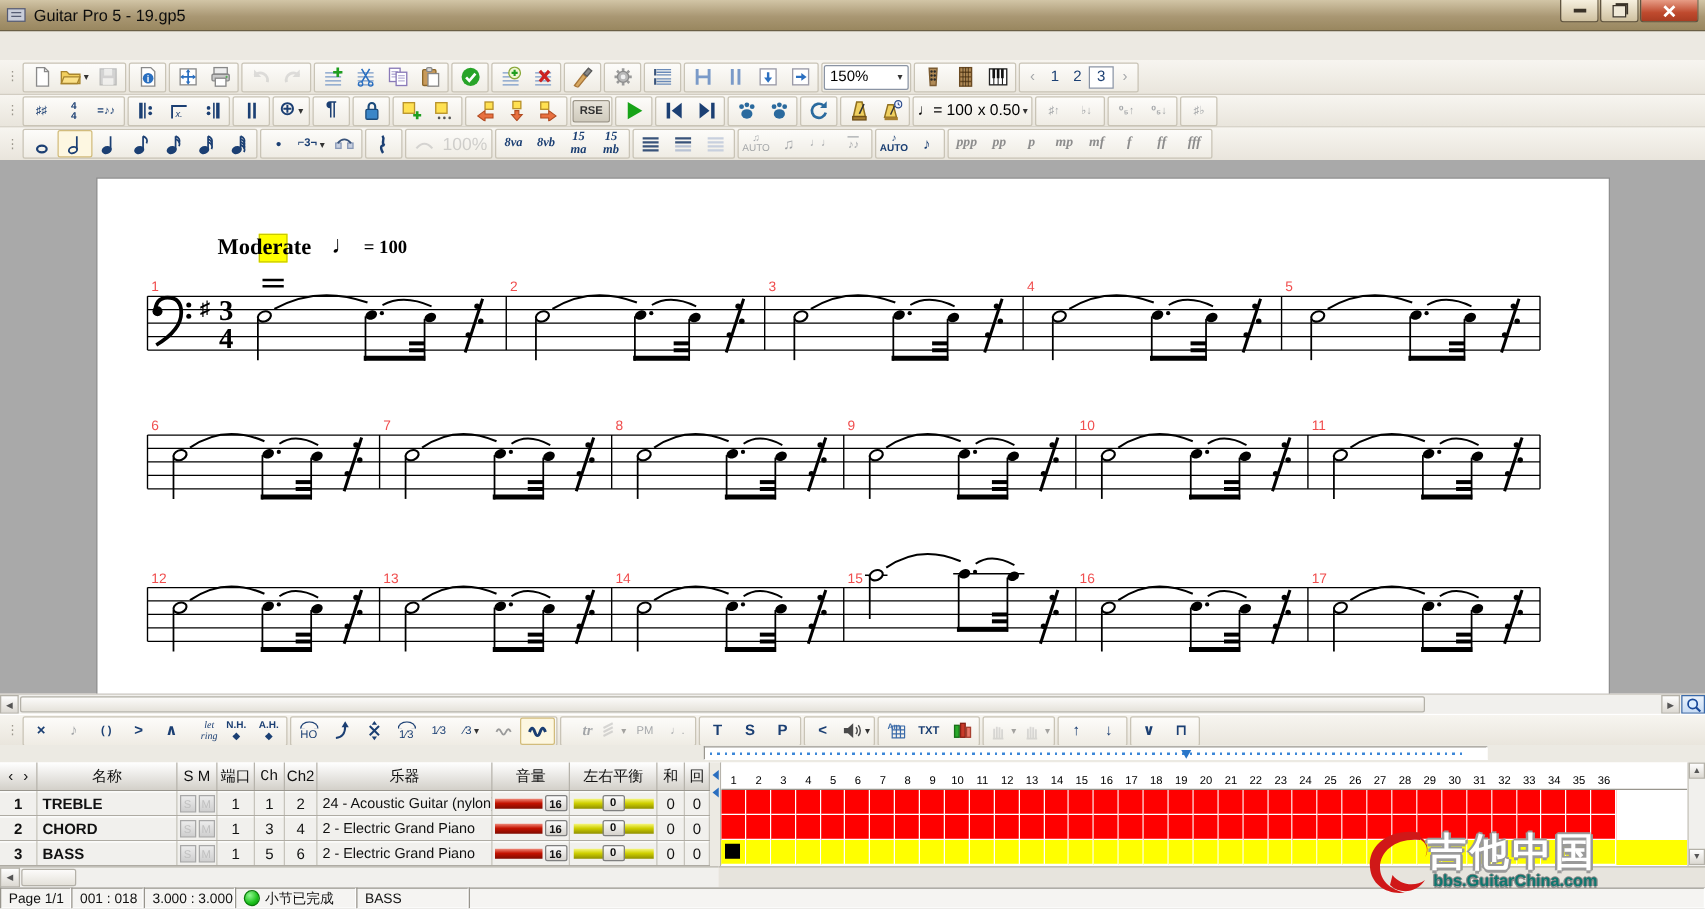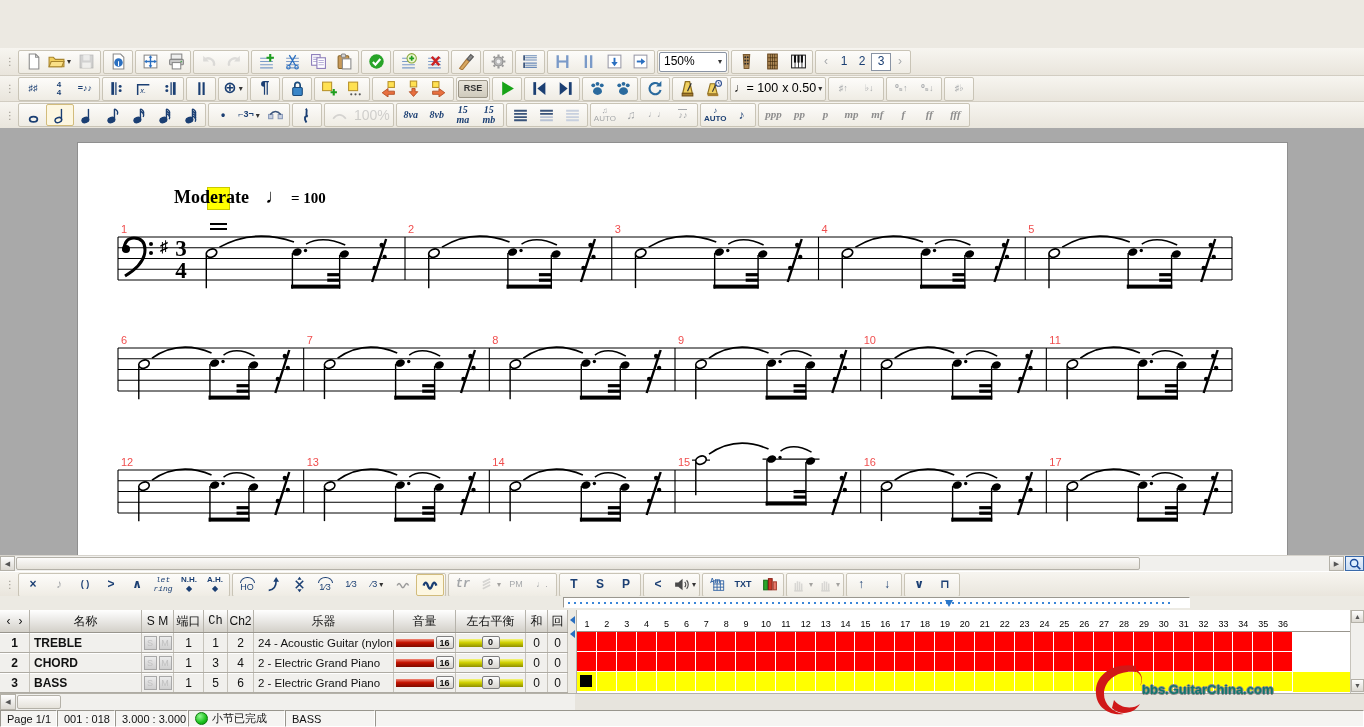--- a/index.html
+++ b/index.html
@@ -31,21 +31,21 @@
     background:linear-gradient(#fdfcfa,#efece4);margin:0 1px;padding:0 1px;}
   .tbtn{min-width:22px;height:20px;display:flex;align-items:center;justify-content:center;
     padding:0 2px;color:#1b3f73;position:relative;}
   .tbtn .ic{display:inline-flex;}
   .lb{white-space:pre-line;text-align:center;line-height:1.05;}
   .dd{font-size:8px;color:#333;margin-left:2px;}
   .dis{opacity:.42;filter:grayscale(75%);}
   .sel{background:#fdf7e1;border:1px solid #d2bc7c;border-radius:2px;}
   .navy{color:#1b3f73;font-weight:bold;}
   .big{font-size:16px;} .small{font-size:9px;} .bold{font-weight:bold;}
-  .two{font-size:8px;} .ital{font-family:Liberation Mono, monospace;font-style:italic;}
+  .two{font-size:8px;} .ital{font-family:Liberation Serif, serif;font-style:italic;justify-content:flex-end;}
   .dyn .lb{font-family:"Liberation Serif",serif;font-style:italic;font-weight:bold;color:#8d8d8d;font-size:11px;}
   .ott .lb{font-family:"Liberation Serif",serif;font-style:italic;font-weight:bold;color:#1b3f73;font-size:10px;}
   .pct{color:#9a9a9a;font-size:14px;justify-content:flex-end;}
   .frac .lb{font-size:8px;font-weight:bold;line-height:.95;}
   .zoomsel{width:58px;height:18px;background:#fff;border:1px solid #8a94a4;border-radius:2px;
     justify-content:space-between;padding:0 4px;color:#000;}
   .rse{border:1px solid #9a9486;background:linear-gradient(#e8e4da,#cfcabc);border-radius:2px;
     font-size:9px;font-weight:bold;color:#333;height:16px;padding:0 3px;}
   .tempoval{color:#000;font-size:12.5px;}
   .pager .tbtn{min-width:14px;}
@@ -128,20 +128,42 @@
   .wm-title{font-size:31px;font-weight:bold;color:#fff;letter-spacing:3px;line-height:1;
     text-shadow:-2px 0 0 #9a9a9a,2px 0 0 #9a9a9a,0 -2px 0 #9a9a9a,0 2px 0 #9a9a9a,-1px -1px 0 #9a9a9a,1px 1px 0 #9a9a9a;}
   .wm-url{font-size:13px;font-weight:bold;color:#0f766e;align-self:flex-end;
     text-shadow:-1px 0 0 #8a8a8a,1px 0 0 #8a8a8a,0 -1px 0 #8a8a8a,0 1px 0 #8a8a8a;}
 </style>
 </head>
 <body>
 
 <div class="window">
 
+  <div class="titlebar">
+    <span class="app-icon">
+      <svg width="16" height="16" viewBox="0 0 16 16">
+          <rect x="1" y="3" width="14" height="10" fill="#c9cdd9" stroke="#565c74"></rect>
+          <path d="M4 6h8M4 9h8" stroke="#565c74"></path>
+        </svg>
+    </span>
+    <span class="wtitle">Guitar Pro 5 - 19.gp5</span>
+    <span class="winbtns">
+      <span class="wb">
+          <span class="minbar"></span>
+        </span>
+      <span class="wb">
+          <span class="restbox"></span>
+        </span>
+      <span class="wb close">
+          <svg width="11" height="10" viewBox="0 0 11 10">
+            <path d="M1.5 1l8 8M9.5 1l-8 8" stroke="#fff" stroke-width="2.2"></path>
+          </svg>
+        </span>
+    </span>
+  </div>
 
 
   <div class="tbrow" id="tb1">
       <span class="handle">⋮</span>
       <span class="tbg">
         <span class="tbtn">
           <span class="ic">
             <svg width="17" height="17" viewBox="0 0 16 16">
               <path d="M4 1h6l3 3v11H4z" fill="#fff" stroke="#8a8a8a"></path>
               <path d="M10 1v3h3" fill="none" stroke="#8a8a8a"></path>
@@ -1670,17 +1692,18 @@
     <span class="scell" style="flex:1"></span>
   </div>
 
   <div class="watermark">
     <svg width="72" height="70" viewBox="0 0 72 70">
       <path d="M52 12 C28 8 10 22 12 40 C13 54 26 62 40 60 C28 58 20 50 20 40 C20 26 34 16 52 18 Z" fill="#d01818"></path>
       <path d="M50 14 C58 18 60 26 56 32 C60 24 56 18 48 16 Z" fill="#d01818"></path>
       <path d="M30 46 C36 54 48 56 56 50 C50 60 36 62 28 54 Z" fill="#d01818"></path>
     </svg>
     <span class="wm-texts">
+      <span class="wm-title">吉他中国</span>
       <span class="wm-url">bbs.GuitarChina.com</span>
     </span>
   </div>
 
 </div>
 
 </body></html>

